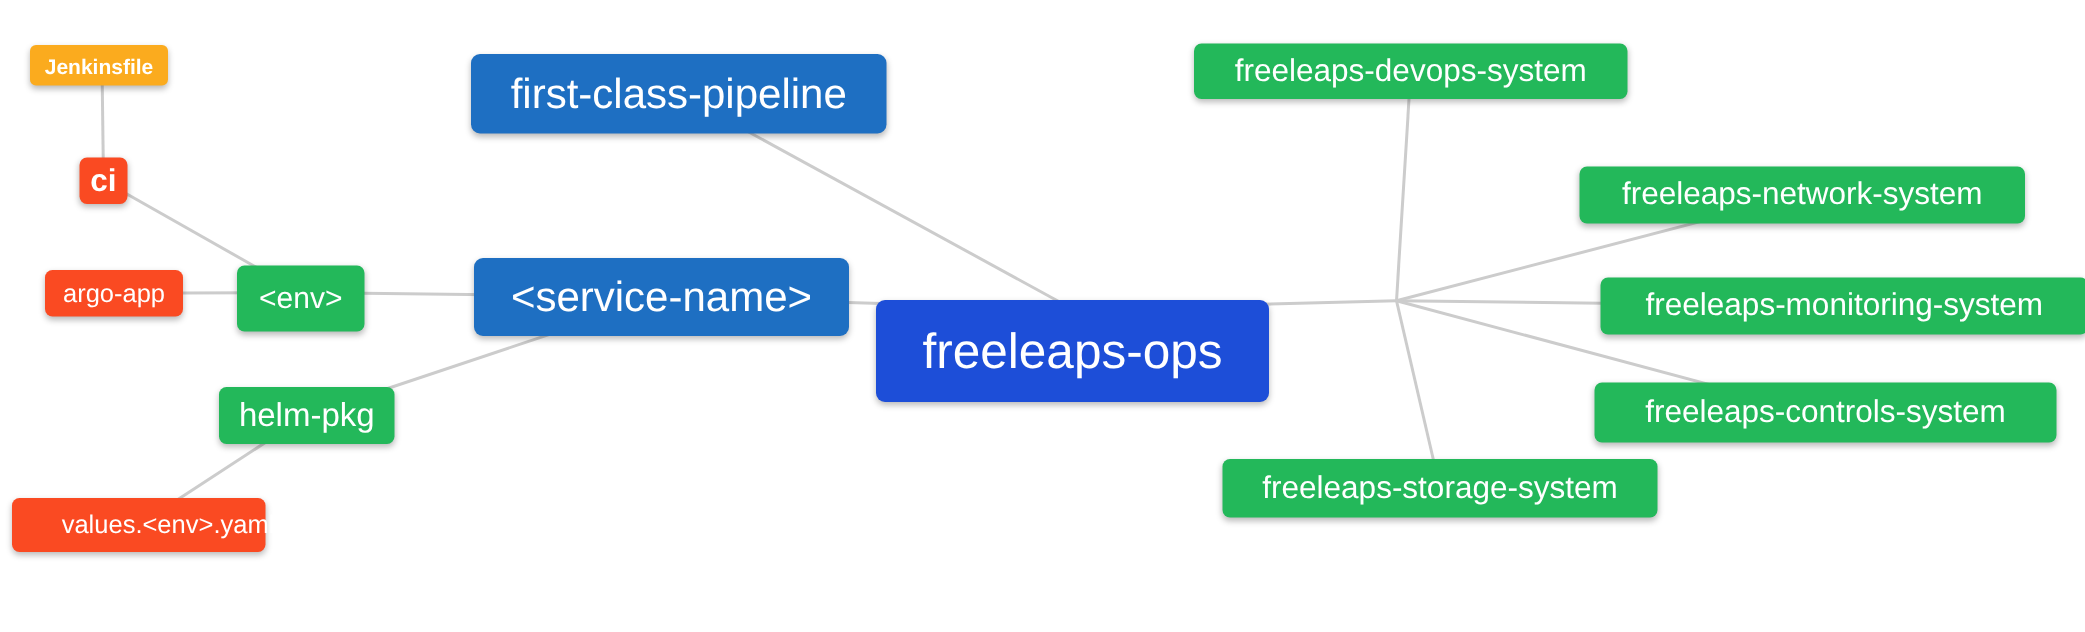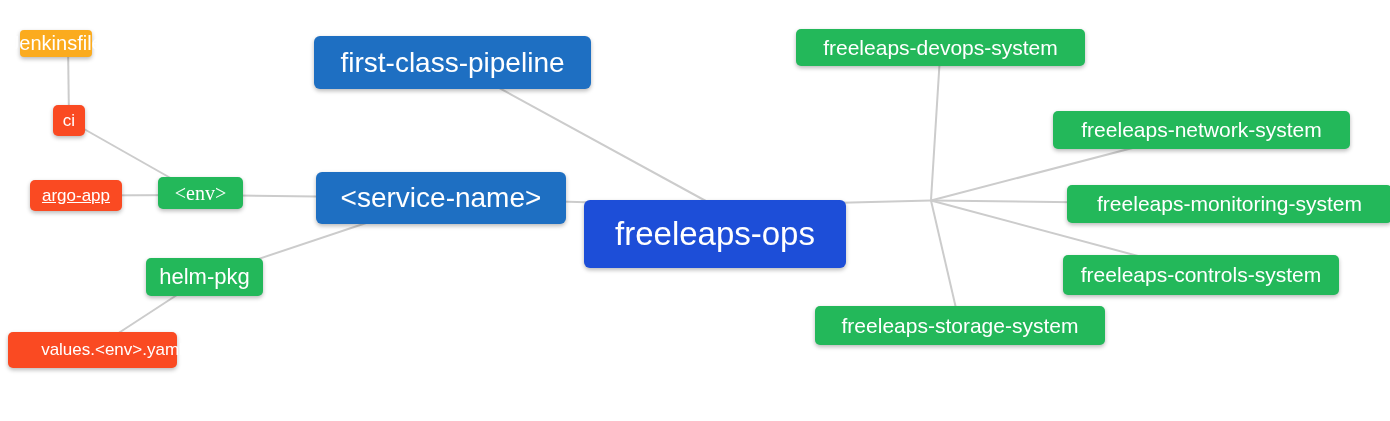--- a/index.html
+++ b/index.html
@@ -35,34 +35,34 @@
     cursor: pointer;
     user-select: none;
   }
   .lvl-root  { background: #1d4ed8; border-radius: 6px; margin-top: 28px; }
   .lvl-1     { background: #1e6fc2; border-radius: 6px; }
   .lvl-2     { background: #23b85a; }
   .lvl-3     { background: #fa4a22; }
   .lvl-4     { background: #fbab1e; border-radius: 4px; }
 
   
-  .n-jenkinsfile  { left: 20px;  top: 30px;  width: 72px;  height: 27px; font-size: 20px; }
-  .n-ci           { left: 53px;  top: 105px; width: 32px;  height: 31px; font-size: 17px; }
-  .n-argo-app     { left: 30px;  top: 180px; width: 92px;  height: 31px; font-size: 17px; text-decoration: underline; }
-  .n-env          { left: 158px; top: 177px; width: 85px;  height: 32px; font-size: 20px; font-family: Liberation Serif, serif; }
+  .n-jenkinsfile  { left: 20px;  top: 30px;  width: 92px;  height: 27px; font-size: 14px; font-weight: bold; }
+  .n-ci           { left: 53px;  top: 105px; width: 32px;  height: 31px; font-size: 21px; font-weight: bold; }
+  .n-argo-app     { left: 30px;  top: 180px; width: 92px;  height: 31px; font-size: 17px; }
+  .n-env          { left: 158px; top: 177px; width: 85px;  height: 44px; font-size: 20px; }
   .n-helm-pkg     { left: 146px; top: 258px; width: 117px; height: 38px; font-size: 22px; }
   .n-values       { left: 8px;   top: 332px; width: 169px; height: 36px; font-size: 17px; padding-left: 39px; }
   .n-fcp          { left: 314px; top: 36px;  width: 277px; height: 53px; font-size: 28px; }
   .n-service      { left: 316px; top: 172px; width: 250px; height: 52px; font-size: 28px; }
   .n-ops          { left: 584px; top: 172px; width: 262px; height: 68px; font-size: 33px; }
   .n-manifests    { left: 852px; top: 174px; width: 158px; height: 53px; font-size: 28px; }
   .n-devops       { left: 796px; top: 29px;  width: 289px; height: 37px; font-size: 21px; }
   .n-network      { left: 1053px; top: 111px; width: 297px; height: 38px; font-size: 21px; }
   .n-monitoring   { left: 1048px; top: 185px; width: 325px; height: 38px; font-size: 21px; margin-left: 19px; }
-  .n-controls     { left: 1063px; top: 255px; width: 276px; height: 40px; font-size: 21px; }
+  .n-controls     { left: 1063px; top: 255px; width: 308px; height: 40px; font-size: 21px; }
   .n-storage      { left: 815px;  top: 306px; width: 290px; height: 39px; font-size: 21px; }
 </style>
 </head>
 <body>
 
 <div id="canvas">
 
   <svg id="edges" viewBox="0 0 1390 421" xmlns="http://www.w3.org/2000/svg">
     <g stroke="#cccccc" stroke-width="2" fill="none">
       <line x1="68" y1="43.5" x2="69" y2="120.5"></line>

